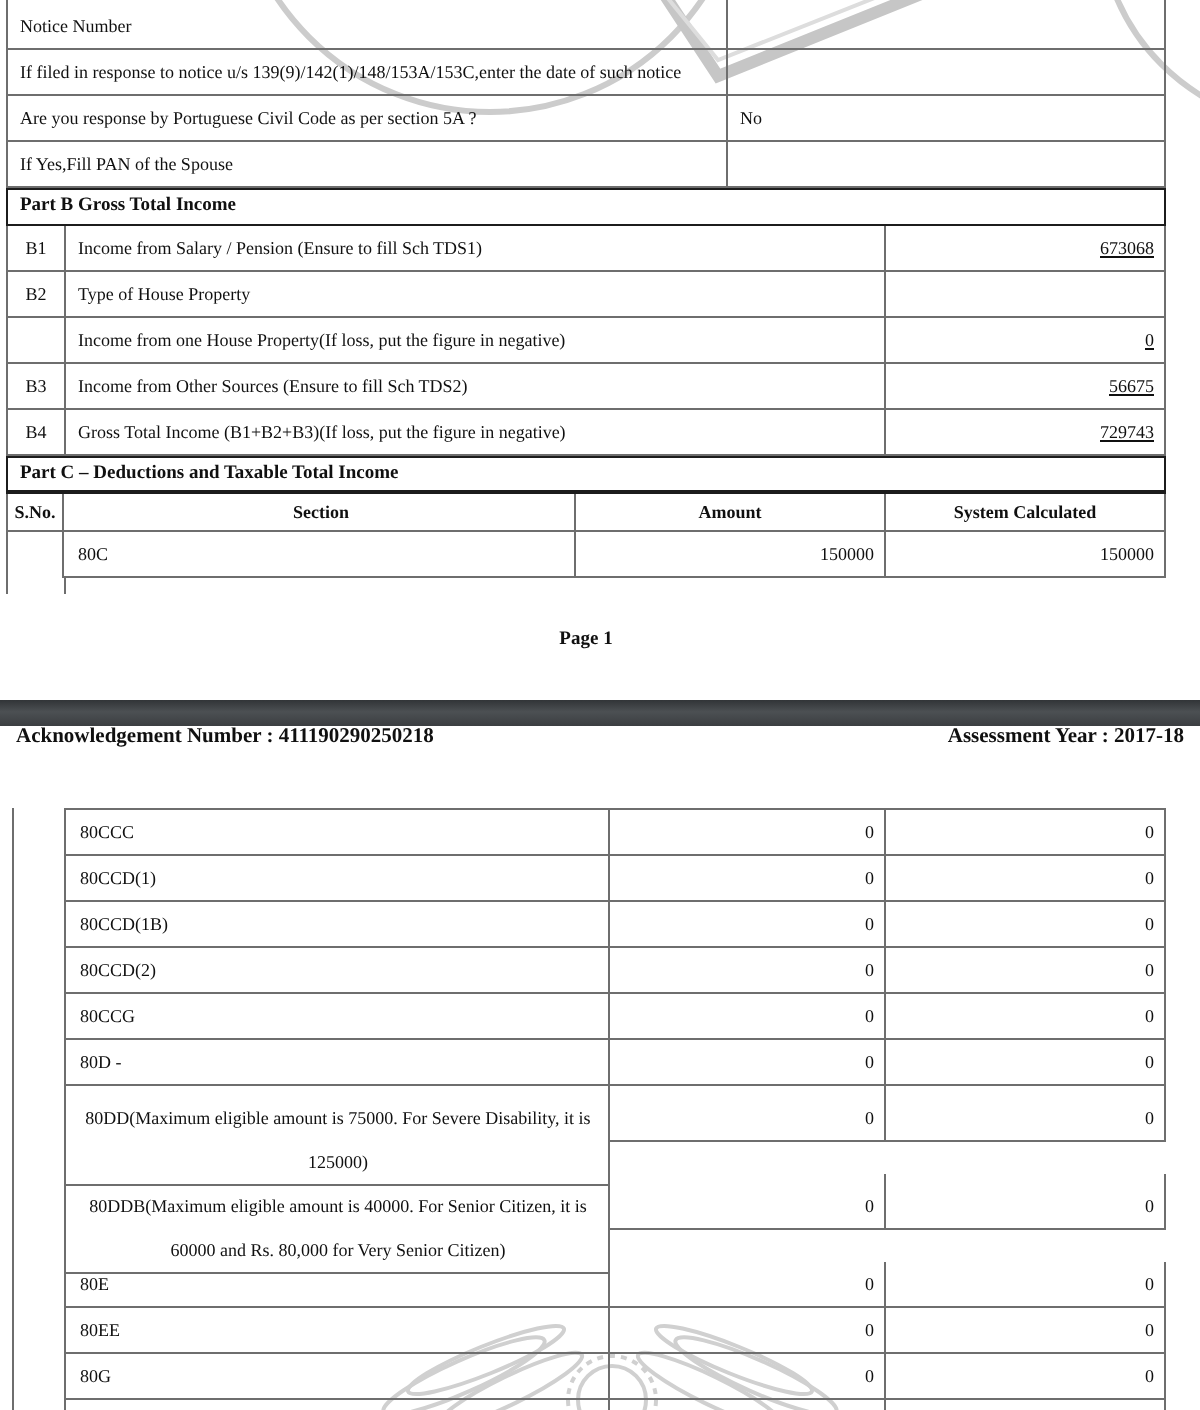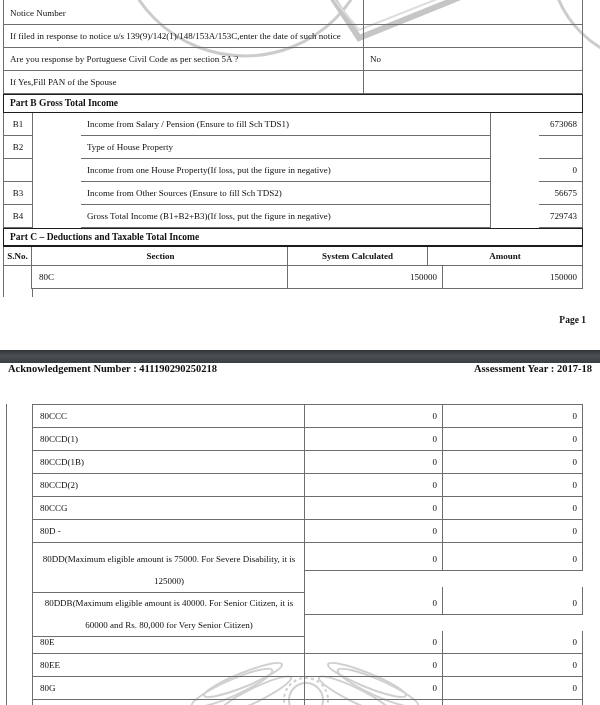--- a/index.html
+++ b/index.html
@@ -29,35 +29,35 @@
   .stub .tcell{border-bottom:none;}
   .info-row{height:23px;}
   .i-label{flex:0 0 361px;padding:0 5px 0 6px;}
   .i-value{flex:1 1 auto;padding:0 5px 0 6px;}
   .part-title{
     height:19px;border:1px solid var(--ln-dark);border-top:1px solid var(--ln-dark);
     display:flex;align-items:center;padding-left:6px;
     font-weight:bold;font-size:9.5px;
   }
   #partC-title{height:18px;}
-  .b-row{height:23px;gap:48px;}
+  .b-row{height:23px;}
   .b-code{flex:0 0 30px;justify-content:center;}
   .b-label{flex:0 0 410px;padding:0 5px 0 6px;}
-  .b-value{flex:1 1 auto;justify-content:flex-end;padding:0 5px;}
+  .b-value{flex:1 1 auto;justify-content:flex-end;padding:0 5px;text-decoration:underline;}
   .hdr-row{height:20px;border-top:1px solid var(--ln-dark);}
   .hdr-row .tcell{font-weight:bold;justify-content:center;font-size:9px;}
   .c-sno{flex:0 0 29px;justify-content:center;}
   .c-sec{flex:0 0 256px;padding:0 5px 0 7px;}
   .c-amt{flex:0 0 155px;}
   .c-sys{flex:0 0 140px;}
   .c-row{height:23px;}
   .c-row .c-sno{border-bottom:none;}
   .c-row .c-amt,.c-row .c-sys{justify-content:flex-end;padding:0 5px;}
   .gutter-stub{width:30px;height:8px;border-left:1px solid var(--ln);border-right:1px solid var(--ln);}
-  #page1-label{left:0;top:315px;width:586px;text-align:right;font-weight:bold;font-size:9.5px;}
+  #page1-label{left:0;top:315px;width:586px;text-align:center;font-weight:bold;font-size:9.5px;}
 
   
   #page-sep{
     left:0;top:350px;width:600px;height:13px;
     background:linear-gradient(#313437,#4c5053 45%,#3b3e41);
   }
 
   
   #p2header{
     left:0;top:363px;width:600px;display:flex;justify-content:space-between;
@@ -155,22 +155,22 @@
           <div class="tcell b-label">Gross Total Income (B1+B2+B3)(If loss, put the figure in negative)</div>
           <div class="tcell b-value">729743</div>
         </div>
       </div>
 
     <div class="part-title" id="partC-title">Part C – Deductions and Taxable Total Income</div>
 
     <div class="trow hdr-row">
       <div class="tcell c-sno">S.No.</div>
       <div class="tcell c-sec" style="justify-content:center">Section</div>
+      <div class="tcell c-amt">Amount</div>
       <div class="tcell c-sys">System Calculated</div>
-      <div class="tcell c-amt">Amount</div>
     </div>
 
     <div id="partC-rows">
         <div class="trow c-row">
           <div class="tcell c-sno"></div>
           <div class="tcell c-sec">80C</div>
           <div class="tcell c-amt">150000</div>
           <div class="tcell c-sys">150000</div>
         </div>
       </div>

